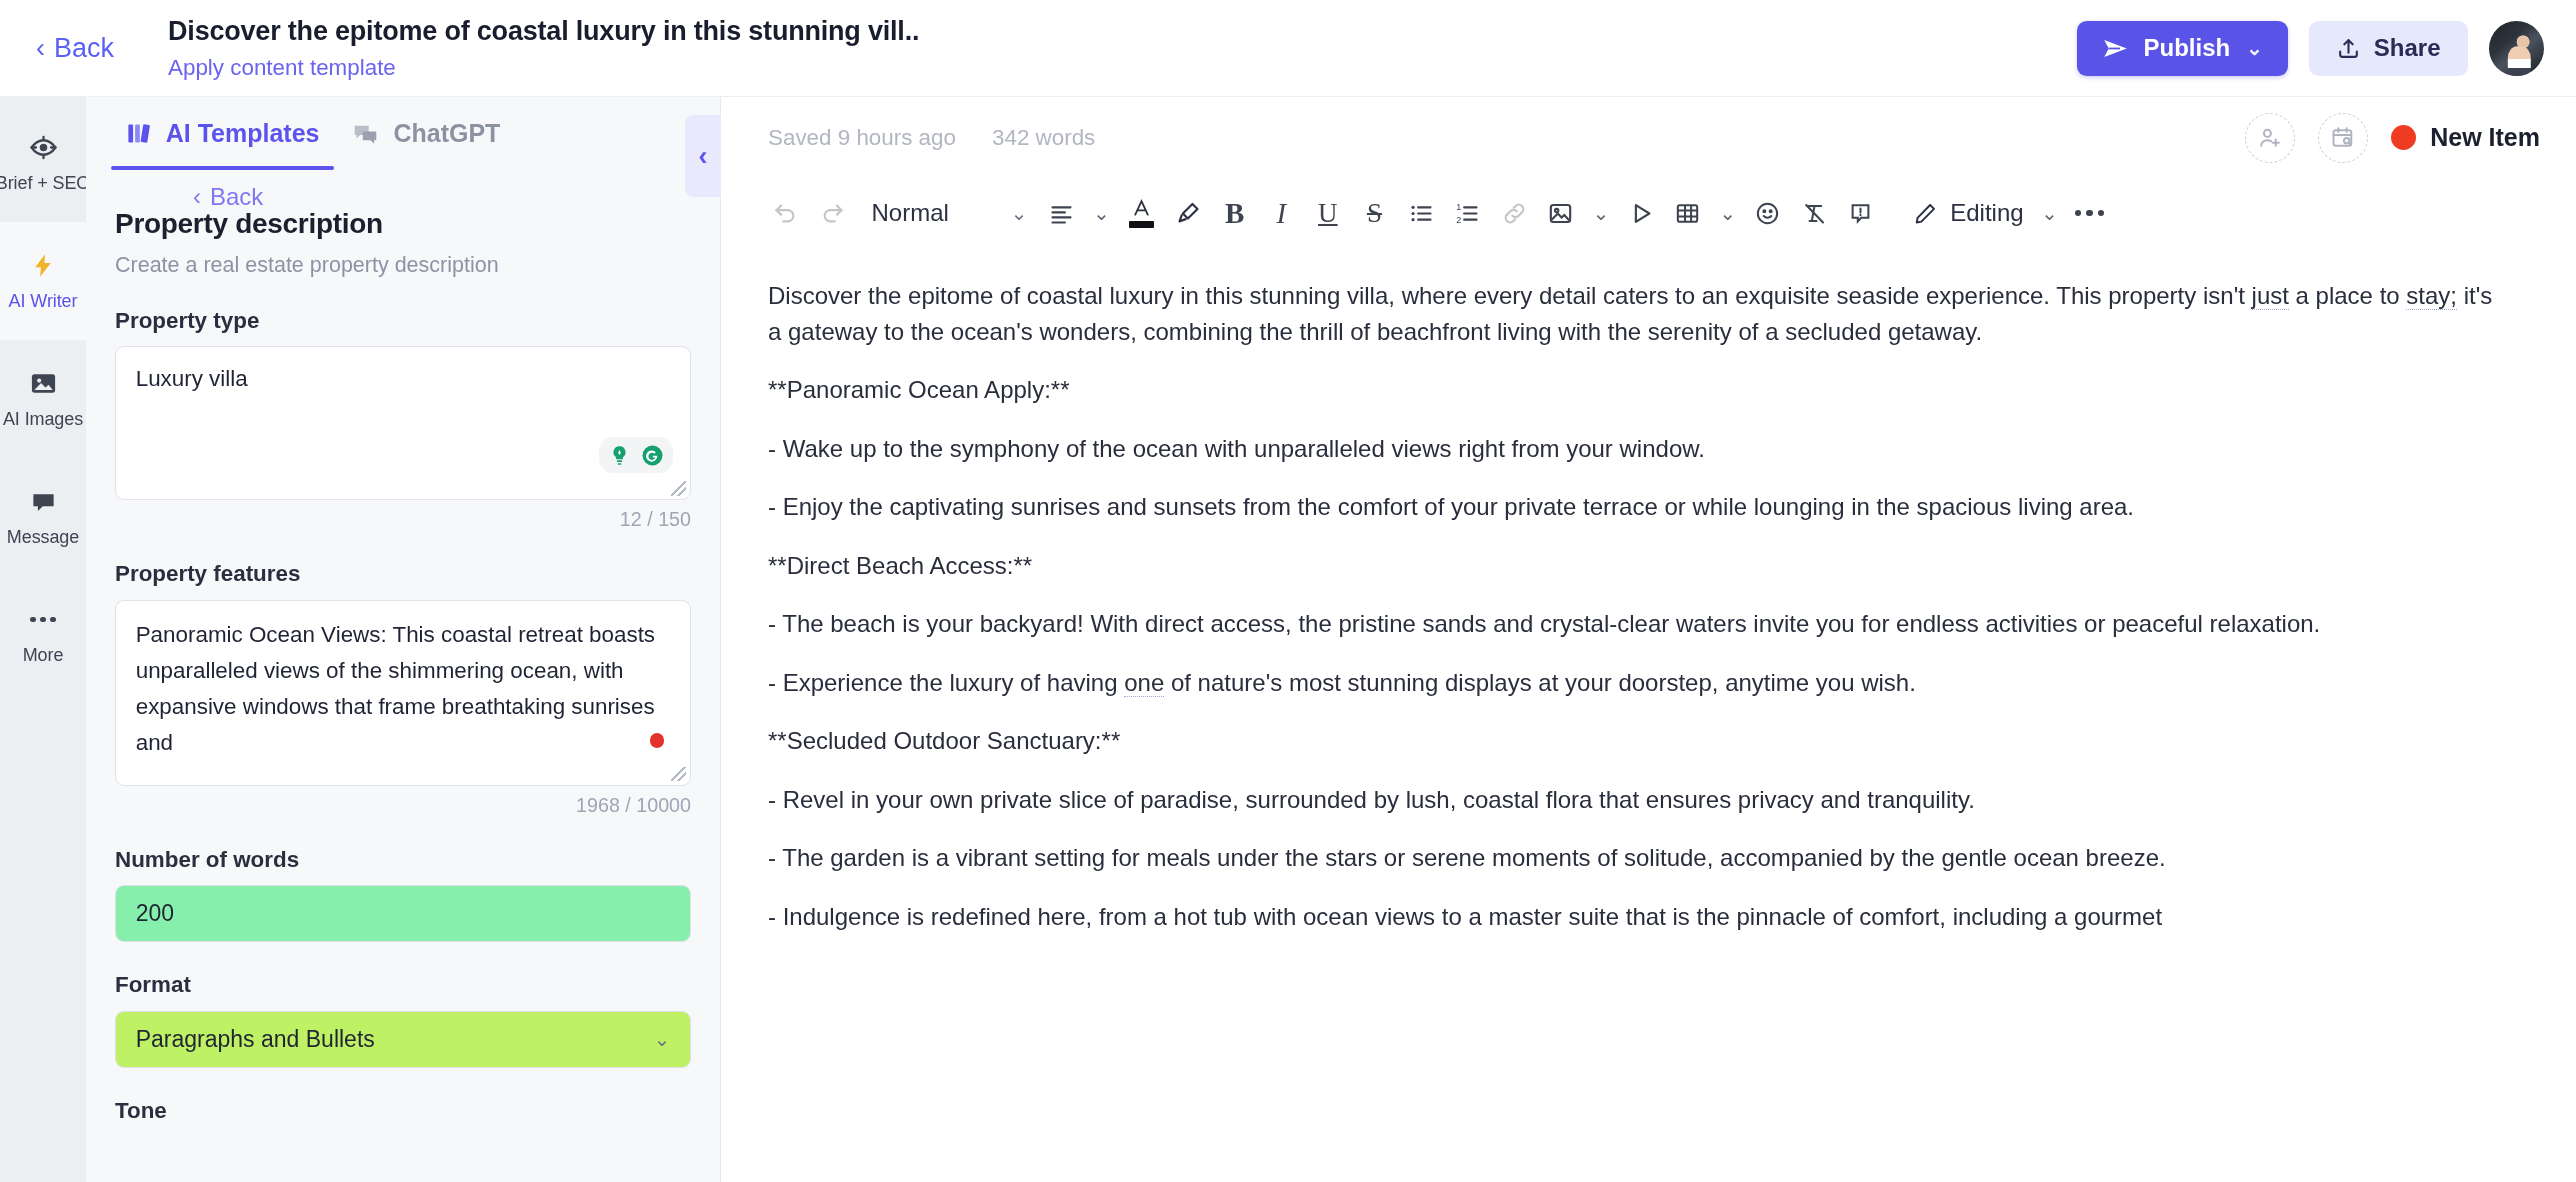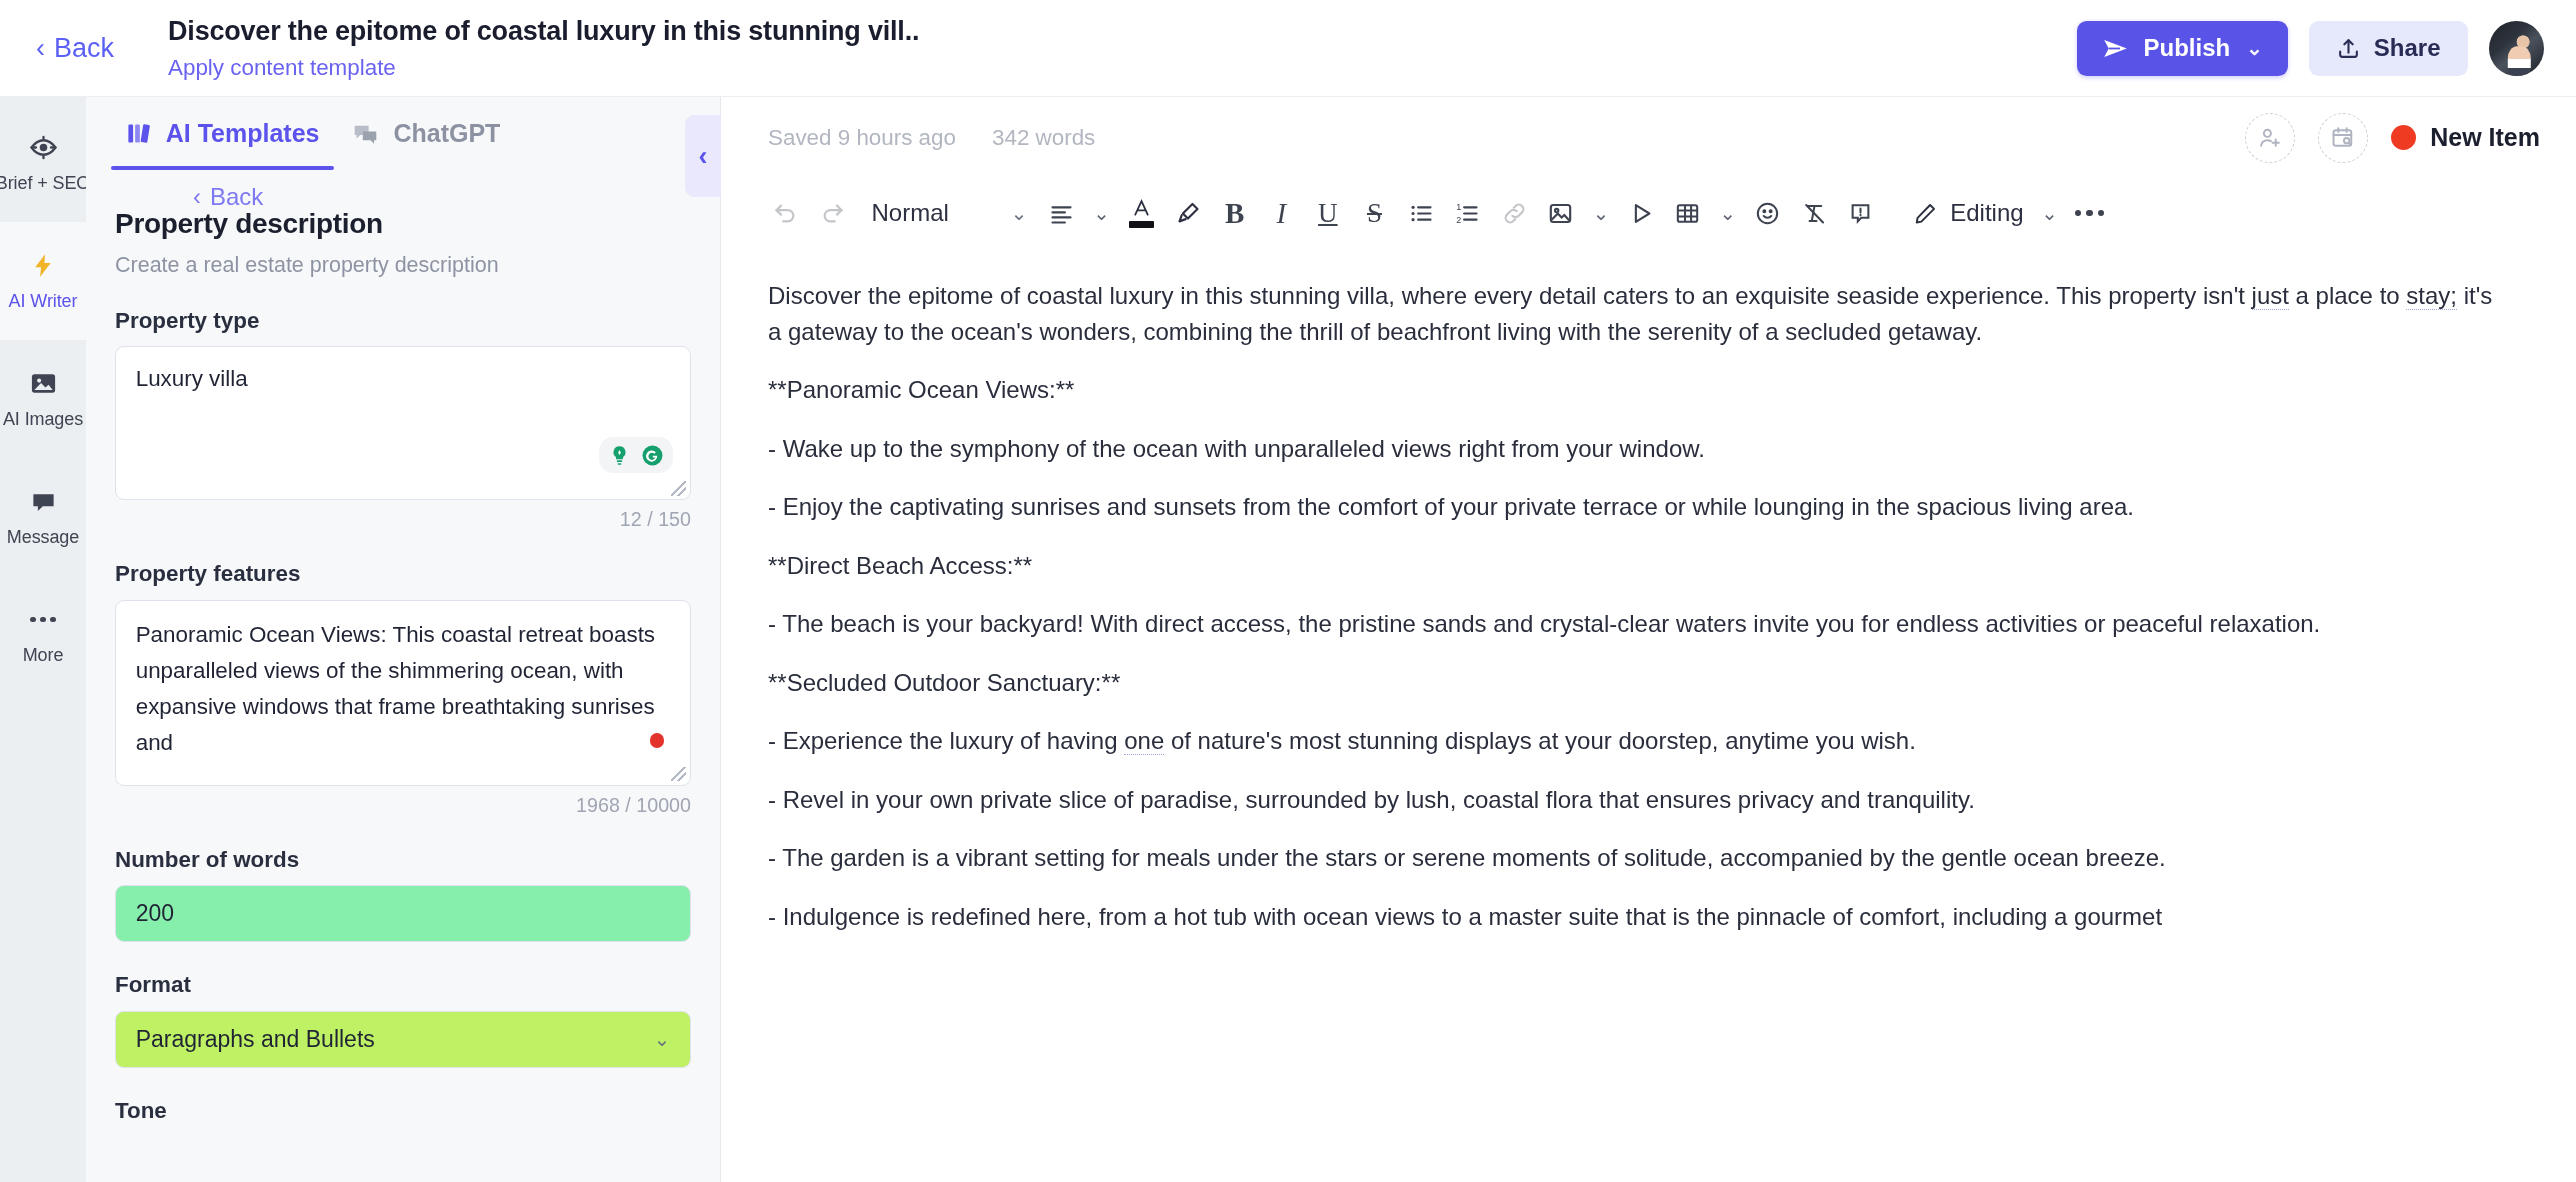--- a/index.html
+++ b/index.html
@@ -528,27 +528,27 @@
           <span class="tb-dots">
               <i></i>
               <i></i>
               <i></i>
             </span>
         </div>
       </div>
 
       <div class="doc">
         <p><span>Discover the epitome of coastal luxury in this stunning villa, where every detail caters to an exquisite seaside experience. This property isn't </span><span class="sp">just</span><span> a place to </span><span class="sp">stay;</span><span> it's a gateway to the ocean's wonders, combining the thrill of beachfront living with the serenity of a secluded getaway.</span></p>
-        <p>**Panoramic Ocean Views:**</p>
+        <p>**Panoramic Ocean Apply:**</p>
         <p class="tight">- Wake up to the symphony of the ocean with unparalleled views right from your window.</p>
         <p>- Enjoy the captivating sunrises and sunsets from the comfort of your private terrace or while lounging in the spacious living area.</p>
         <p>**Direct Beach Access:**</p>
         <p class="tight">- The beach is your backyard! With direct access, the pristine sands and crystal-clear waters invite you for endless activities or peaceful relaxation.</p>
+        <p><span>- Experience the luxury of having </span><span class="sp">one</span><span> of nature's most stunning displays at your doorstep, anytime you wish.</span></p>
         <p>**Secluded Outdoor Sanctuary:**</p>
-        <p><span>- Experience the luxury of having </span><span class="sp">one</span><span> of nature's most stunning displays at your doorstep, anytime you wish.</span></p>
         <p class="tight">- Revel in your own private slice of paradise, surrounded by lush, coastal flora that ensures privacy and tranquility.</p>
         <p>- The garden is a vibrant setting for meals under the stars or serene moments of solitude, accompanied by the gentle ocean breeze.</p>
         <p>- Indulgence is redefined here, from a hot tub with ocean views to a master suite that is the pinnacle of comfort, including a gourmet</p>
       </div>
 
     </div>
   </div>
 </div>
 
 

